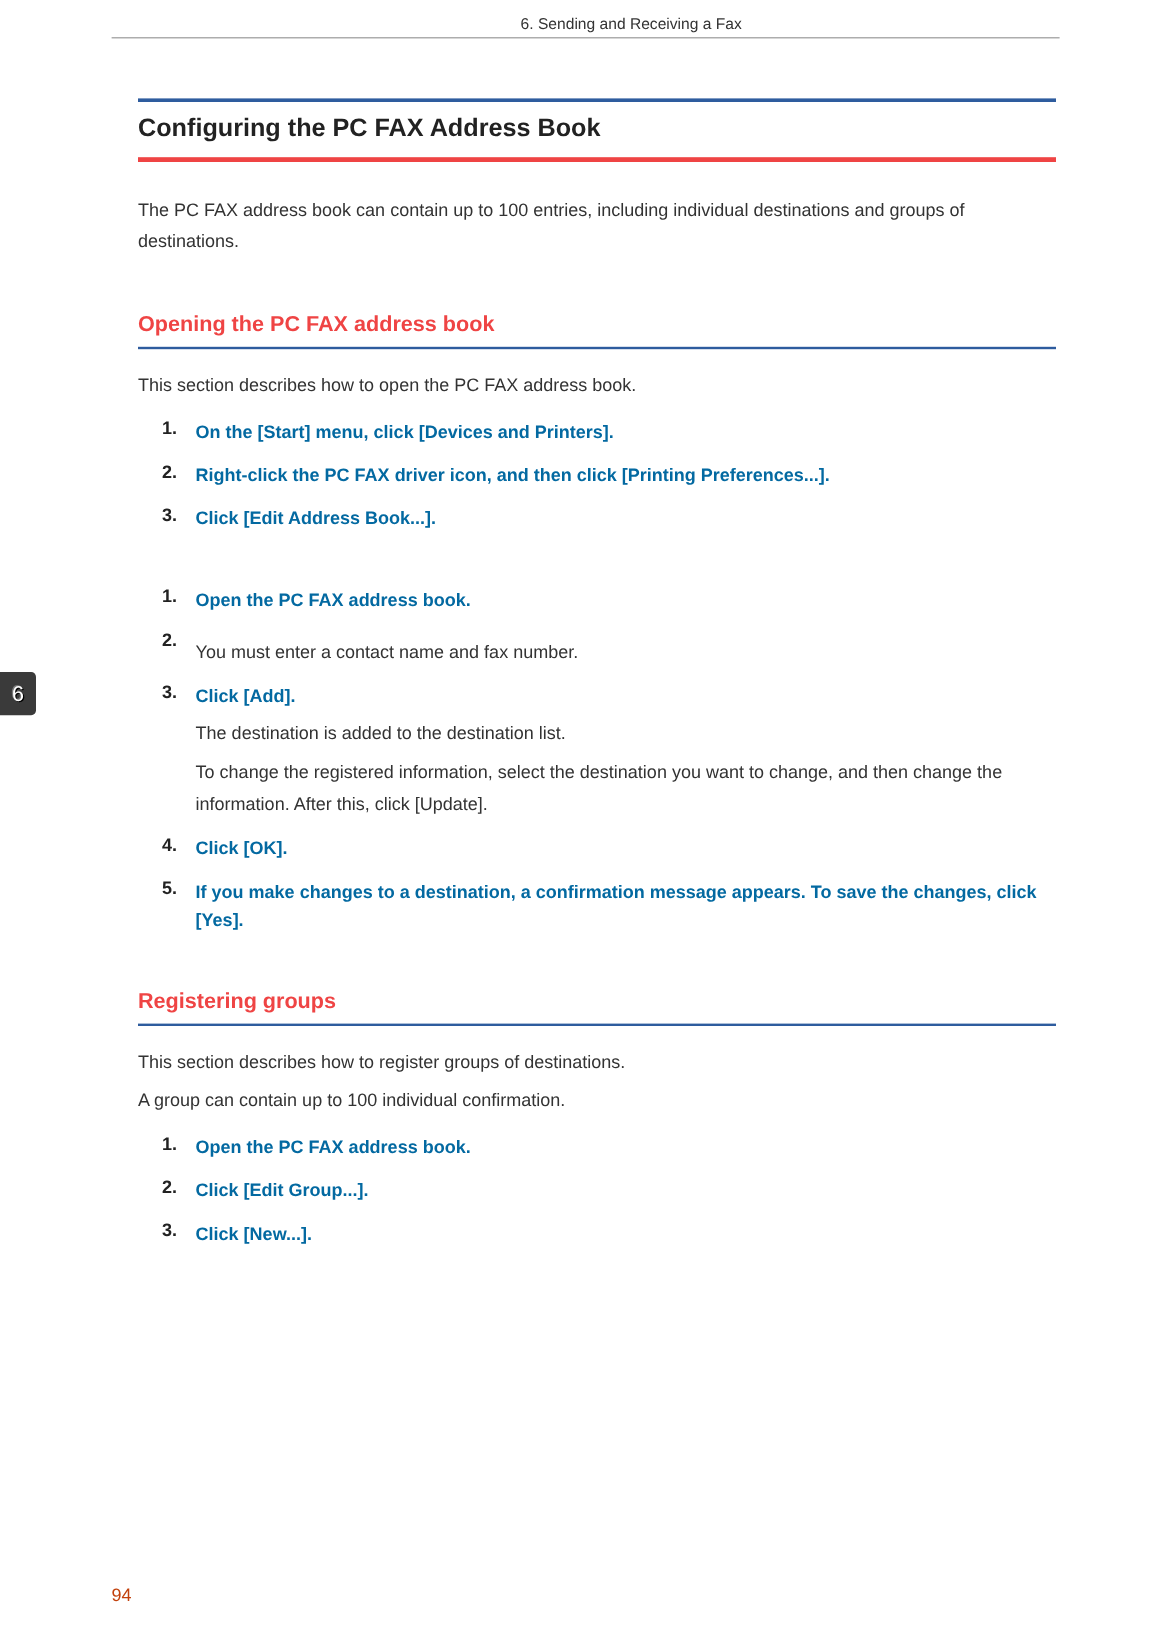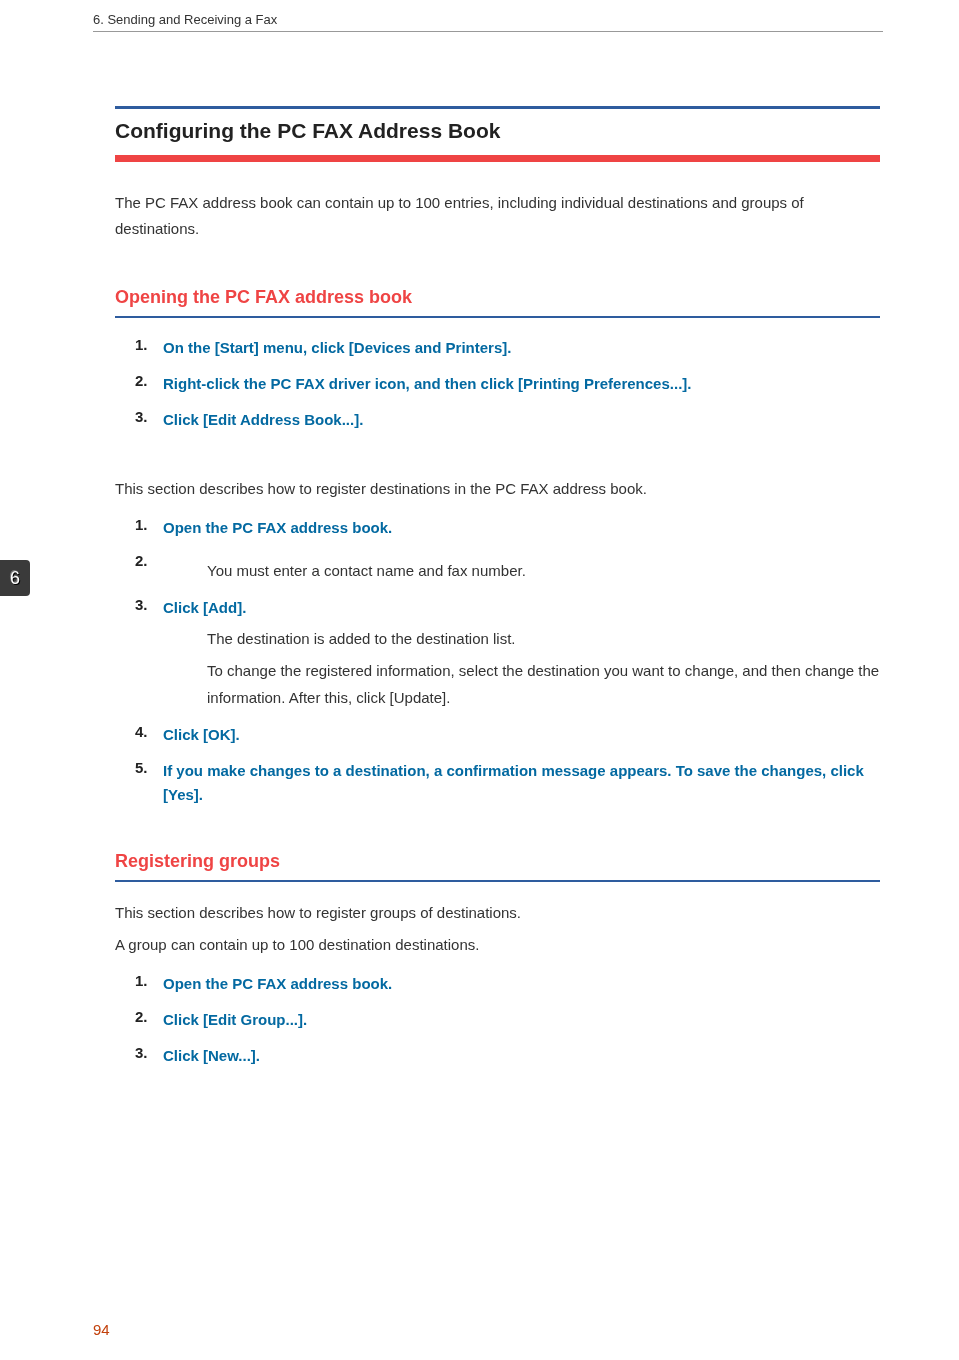--- a/index.html
+++ b/index.html
@@ -12,36 +12,36 @@
       background: #fff;
       width: 959px;
       height: 1360px;
       position: relative;
       padding: 0;
     }
     .page-header {
       padding: 12px 0 0 93px;
       font-size: 13px;
       color: #333;
+      text-align: center;
     }
     .header-line {
       border-bottom: 1px solid #999;
       margin: 4px 0 0 93px;
       width: 790px;
     }
     .content {
       padding: 50px 40px 0 115px;
       width: 920px;
     }
     .section-title-bar {
       border-top: 3px solid #2e5c9e;
-      border-bottom: 7px solid #ef4444;
+      border-bottom: 4px solid #ef4444;
       padding: 10px 0 12px 0;
       margin-bottom: 28px;
-      margin-top: 24px;
     }
     .section-title {
       font-size: 21px;
       font-weight: bold;
       color: #222;
     }
     .body-text {
       font-size: 15px;
       color: #333;
       line-height: 1.75;
@@ -80,21 +80,20 @@
       font-weight: bold;
       font-size: 15px;
       color: #0369a1;
       line-height: 1.6;
     }
     .step-desc {
       font-size: 15px;
       color: #333;
       line-height: 1.75;
       margin-top: 6px;
-      margin-left: 44px;
     }
     .chapter-tab {
       position: absolute;
       left: 0;
       top: 560px;
       width: 30px;
       height: 36px;
       background: #3a3a3a;
       border-top-right-radius: 4px;
       border-bottom-right-radius: 4px;
@@ -131,20 +130,21 @@
 <div class="content">
 
   <div class="section-title-bar">
     <div class="section-title">Configuring the PC FAX Address Book</div>
   </div>
 
   <p class="body-text">The PC FAX address book can contain up to 100 entries, including individual destinations and groups of destinations.</p>
 
   <div class="subsection">
     <div class="subsection-title">Opening the PC FAX address book</div>
+    <p class="body-text">This section describes how to open the PC FAX address book.</p>
     <ol class="step-list">
       <li class="step-item">
         <span class="step-number">1.</span>
         <div class="step-content">
           <div class="step-label">On the [Start] menu, click [Devices and Printers].</div>
         </div>
       </li>
       <li class="step-item">
         <span class="step-number">2.</span>
         <div class="step-content">
@@ -154,21 +154,20 @@
       <li class="step-item">
         <span class="step-number">3.</span>
         <div class="step-content">
           <div class="step-label">Click [Edit Address Book...].</div>
         </div>
       </li>
     </ol>
   </div>
 
   <div class="subsection">
-    <p class="body-text">This section describes how to register destinations in the PC FAX address book.</p>
     <ol class="step-list">
       <li class="step-item">
         <span class="step-number">1.</span>
         <div class="step-content">
           <div class="step-label">Open the PC FAX address book.</div>
         </div>
       </li>
       <li class="step-item">
         <span class="step-number">2.</span>
         <div class="step-content">
@@ -194,21 +193,21 @@
         <div class="step-content">
           <div class="step-label">If you make changes to a destination, a confirmation message appears. To save the changes, click [Yes].</div>
         </div>
       </li>
     </ol>
   </div>
 
   <div class="subsection">
     <div class="subsection-title">Registering groups</div>
     <p class="body-text">This section describes how to register groups of destinations.</p>
-    <p class="body-text">A group can contain up to 100 destination destinations.</p>
+    <p class="body-text">A group can contain up to 100 individual confirmation.</p>
     <ol class="step-list">
       <li class="step-item">
         <span class="step-number">1.</span>
         <div class="step-content">
           <div class="step-label">Open the PC FAX address book.</div>
         </div>
       </li>
       <li class="step-item">
         <span class="step-number">2.</span>
         <div class="step-content">

